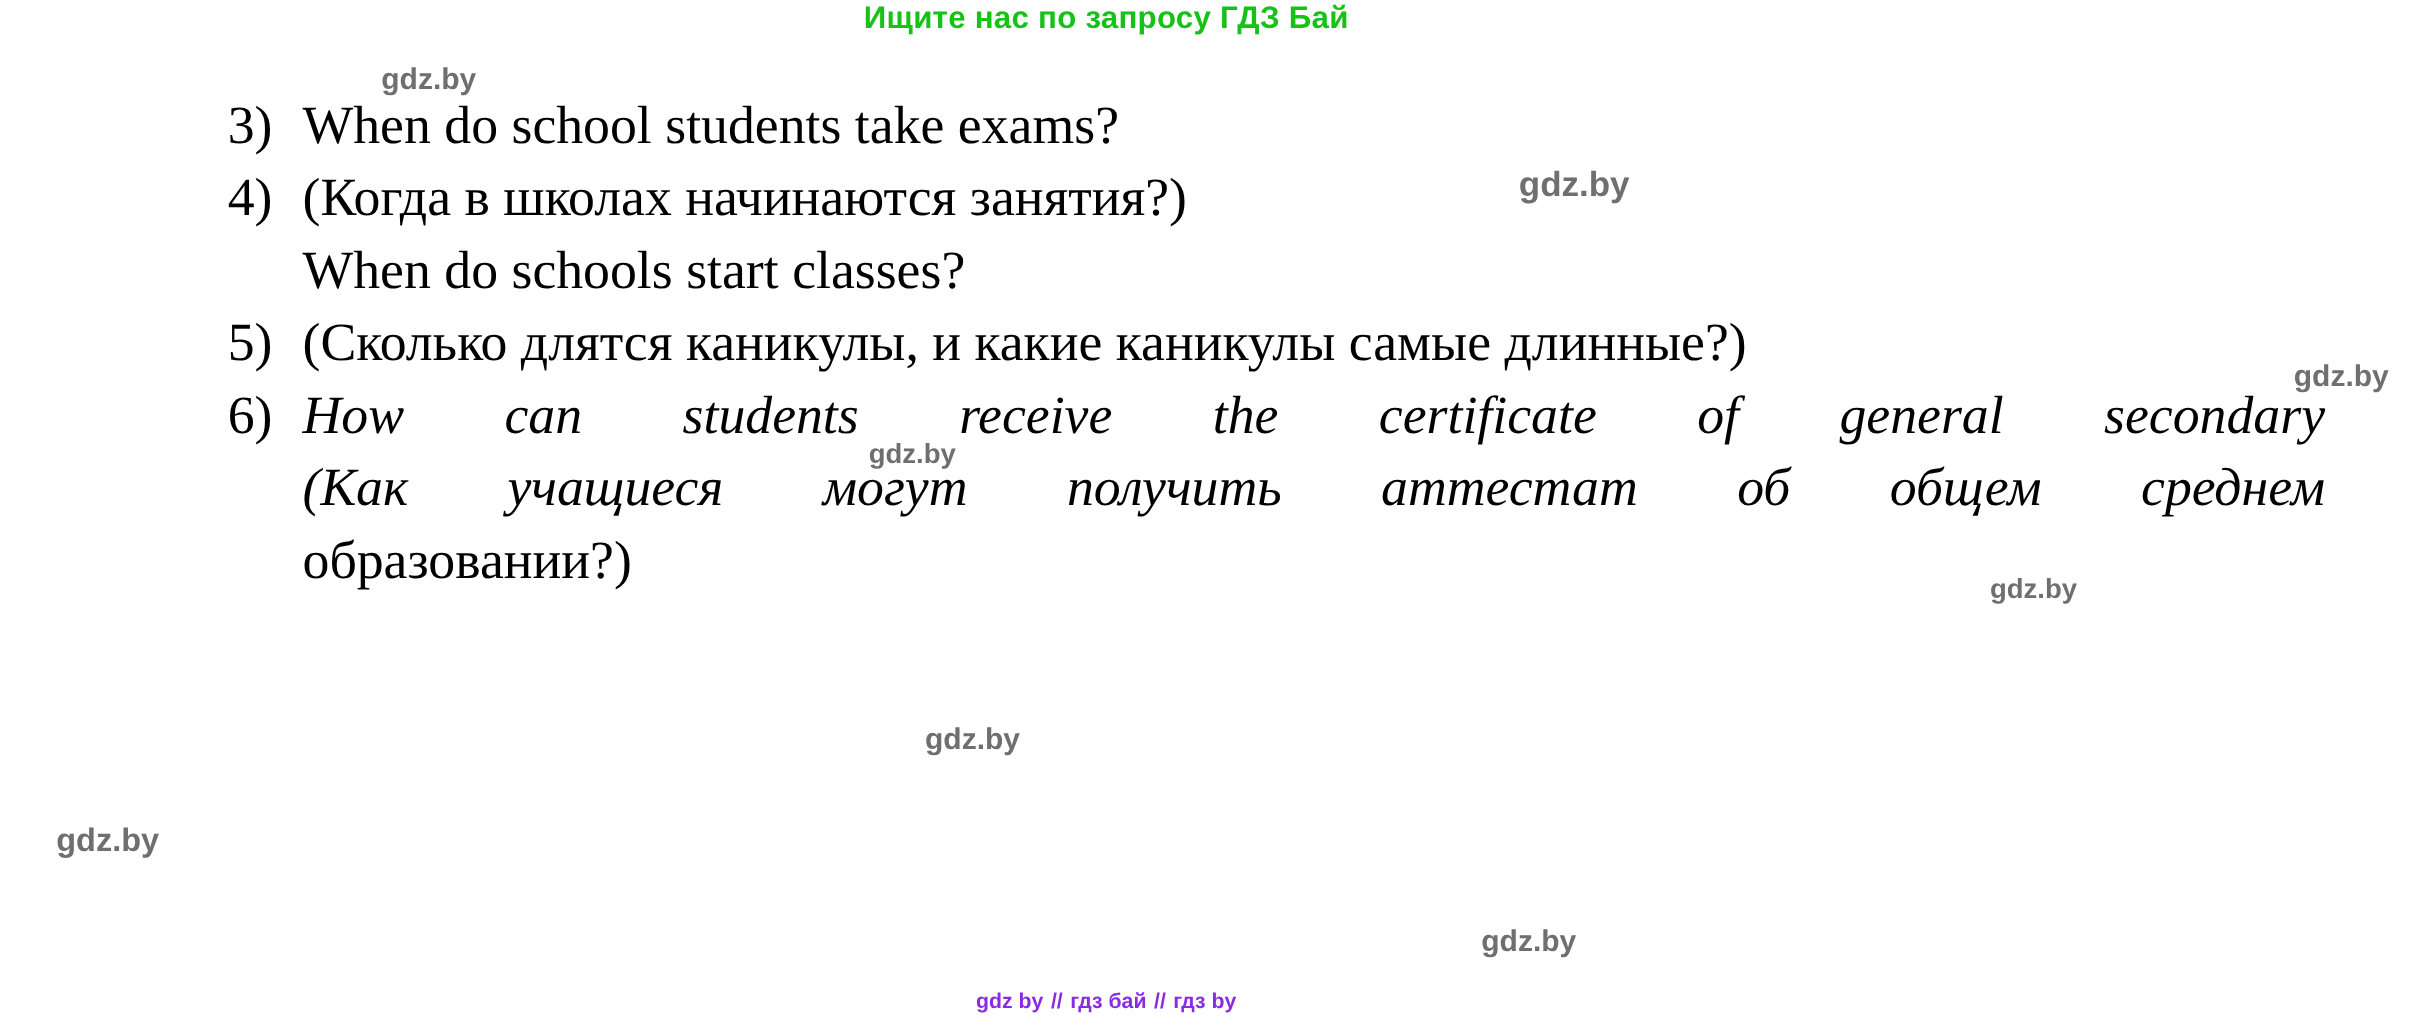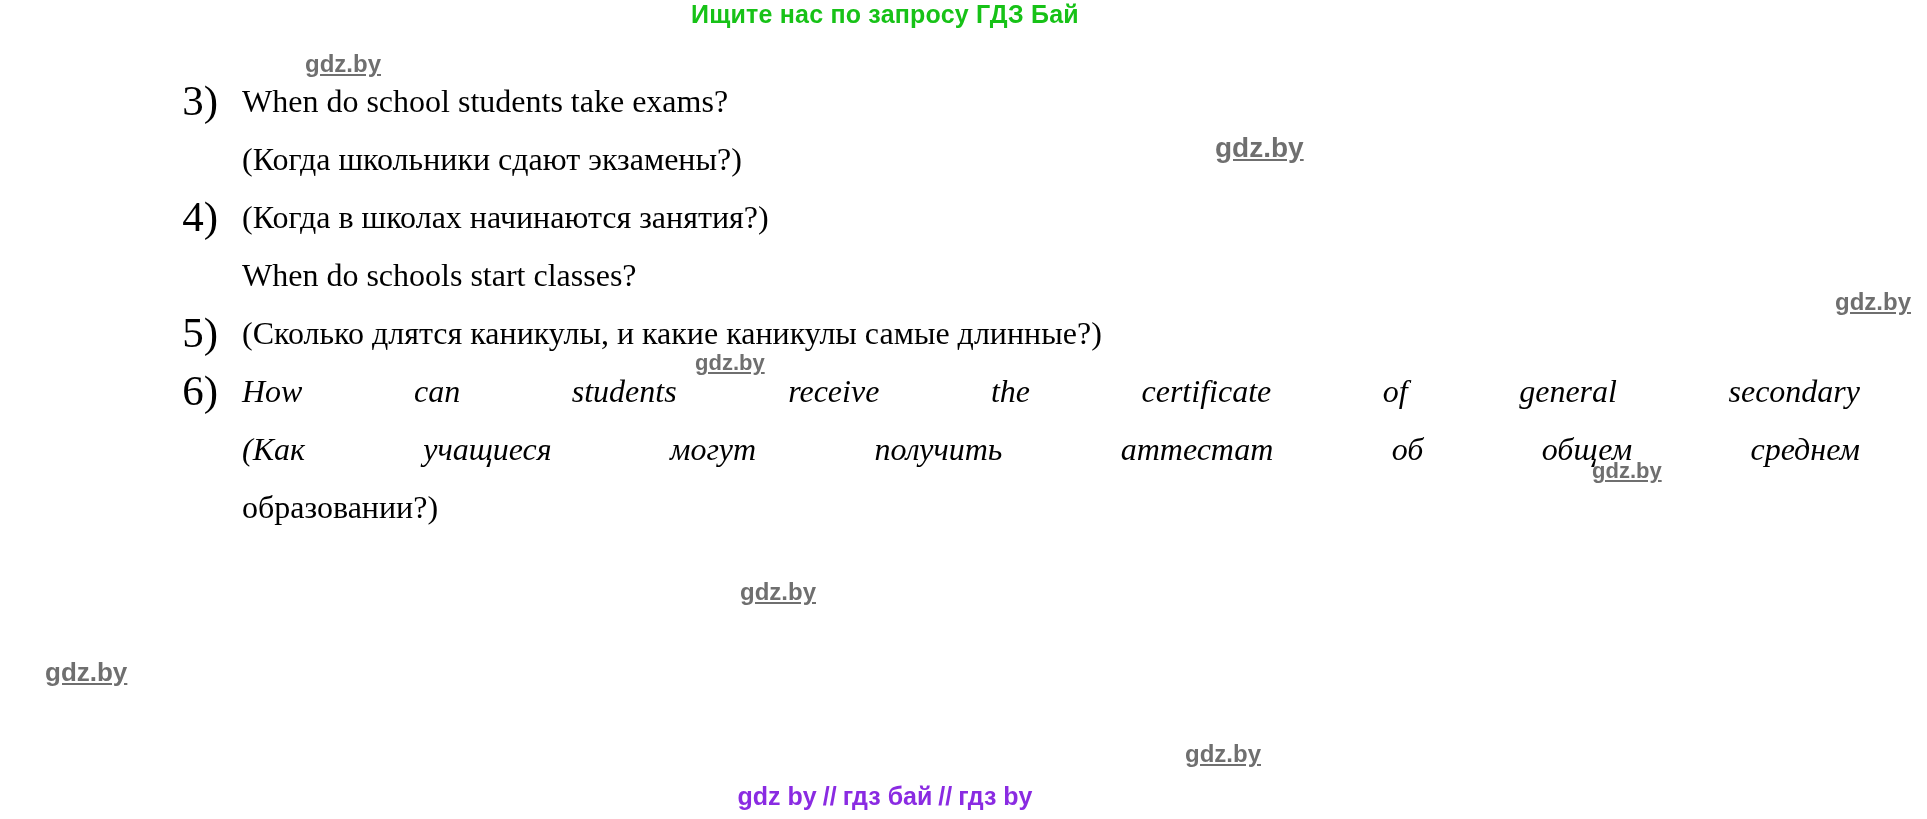--- a/index.html
+++ b/index.html
@@ -37,21 +37,21 @@
   }
 
   
   .bottom-banner {
     position: absolute;
     bottom: 8px;
     left: 0;
     width: 100%;
     text-align: center;
     font-family: "Liberation Sans", sans-serif;
-    font-size: 25px;
+    font-size: 17px;
     font-weight: bold;
     color: #8a2be2;
   }
   .bottom-banner span.sep {
     color: #8a2be2;
     font-weight: bold;
     padding: 0 6px;
   }
 
   
@@ -73,21 +73,21 @@
     text-align: right;
     padding-right: 24px;
     font-size: 43px;
     line-height: 58px;
     white-space: nowrap;
   }
   .body {
     flex: 1 1 auto;
   }
   .line {
-    font-size: 32px;
+    font-size: 43px;
     line-height: 58px;
     white-space: nowrap;
   }
   .line.justify {
     white-space: normal;
     text-align: justify;
     text-align-last: justify;
     font-style: italic;
   }
   .line.plain {
@@ -98,37 +98,35 @@
   .item + .item { margin-top: 0px; }
 
   
   .wm {
     position: absolute;
     font-family: "Liberation Sans", sans-serif;
     color: #6f6f6f;
     font-weight: bold;
     white-space: nowrap;
     pointer-events: none;
-    text-decoration: underline;
   }
 </style>
 </head>
 <body>
 
 <div class="page">
 
   <div class="top-banner">Ищите нас по запросу ГДЗ Бай</div>
 
   <div class="content">
 
     <div class="item">
       <div class="num">3)</div>
       <div class="body">
         <div class="line plain">When do school students take exams?</div>
-        <div class="line plain">(Когда школьники сдают экзамены?)</div>
       </div>
     </div>
 
     <div class="item">
       <div class="num">4)</div>
       <div class="body">
         <div class="line plain">(Когда в школах начинаются занятия?)</div>
         <div class="line plain">When do schools start classes?</div>
       </div>
     </div>

